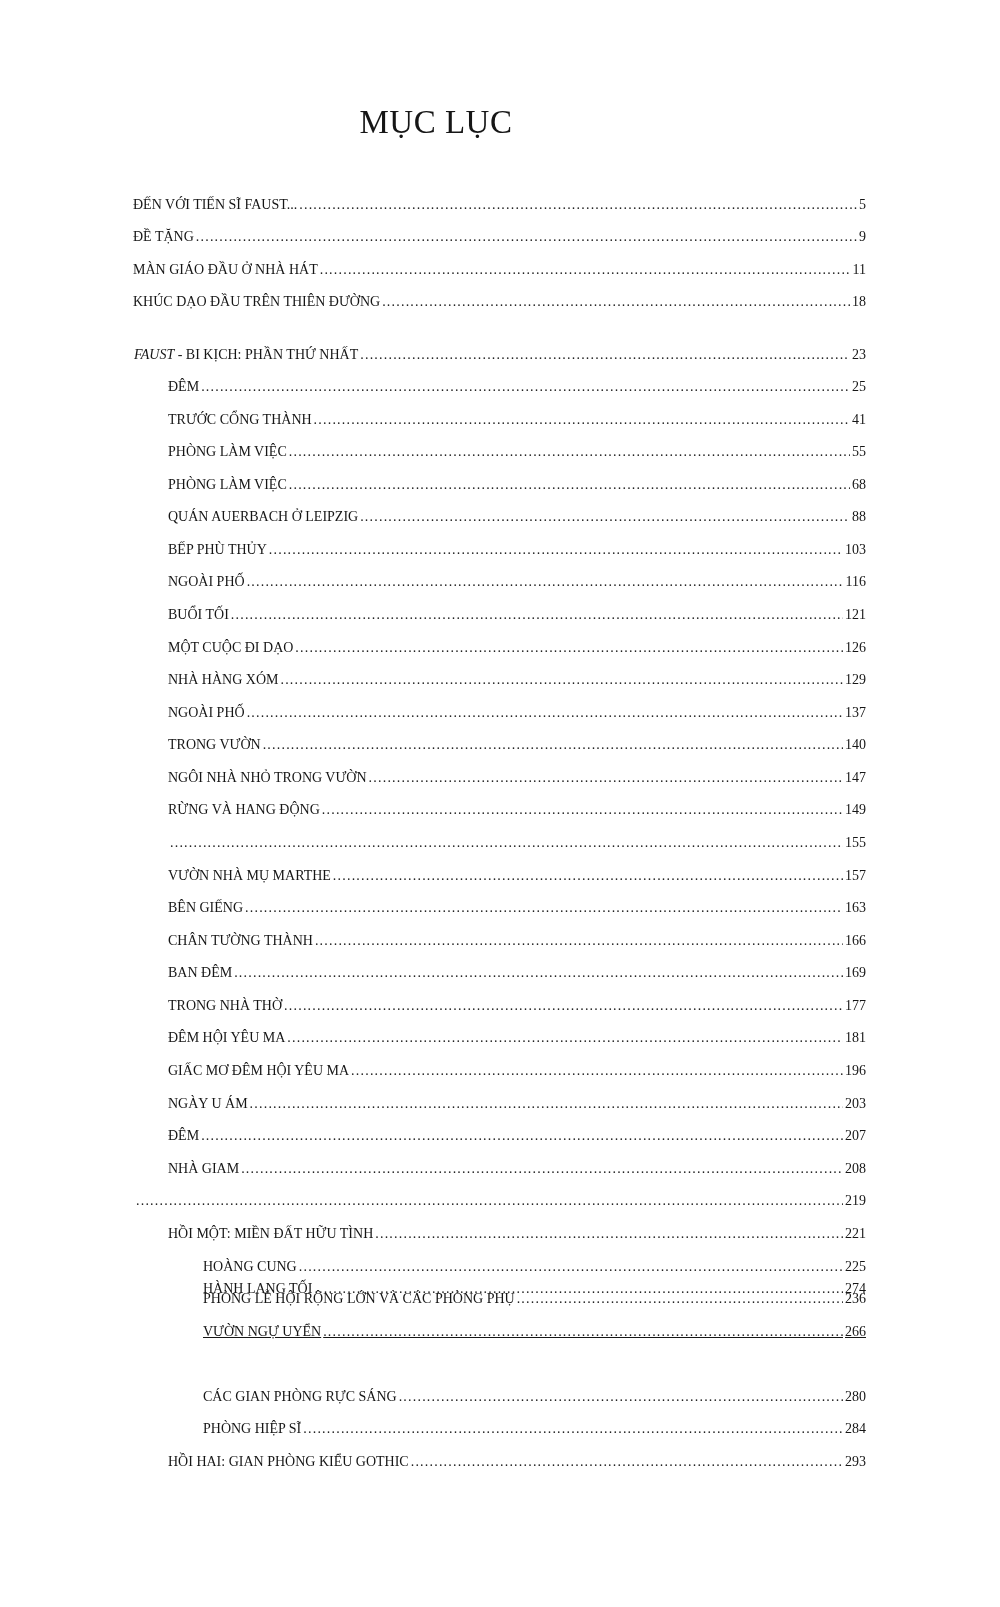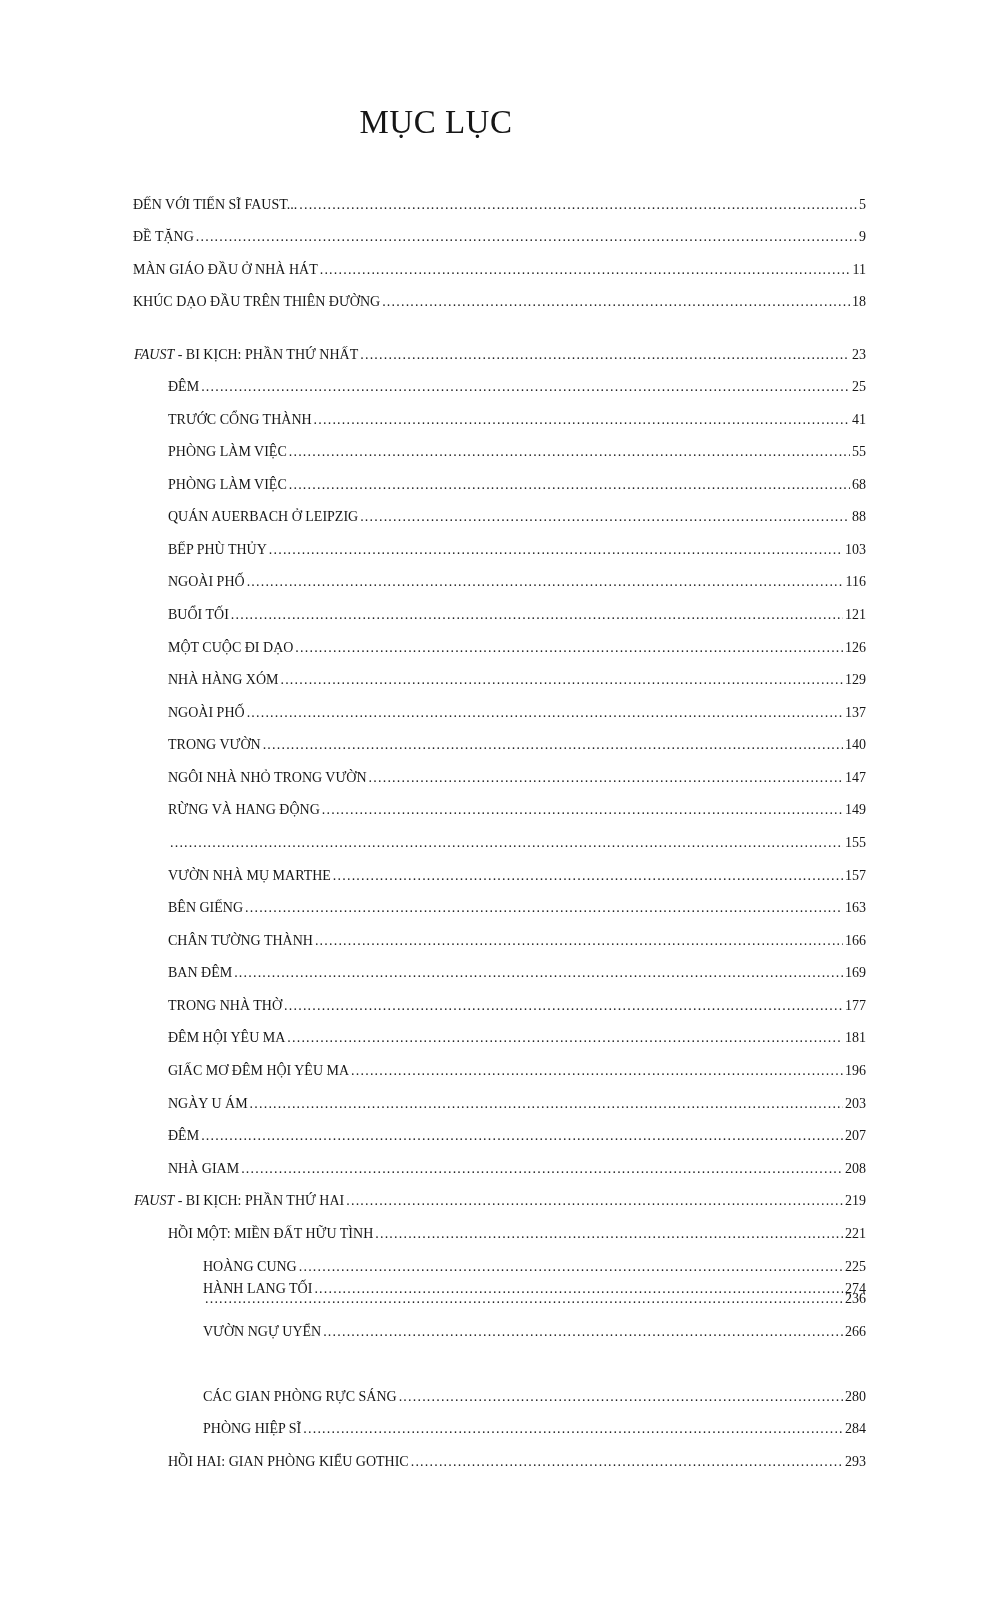--- a/index.html
+++ b/index.html
@@ -183,39 +183,39 @@
       <span class="label">ĐÊM</span>
       <span class="leader"></span>
       <span class="page">207</span>
     </div>
     <div class="toc-row lvl-1" style="top: 1154px;">
       <span class="label">NHÀ GIAM</span>
       <span class="leader"></span>
       <span class="page">208</span>
     </div>
     <div class="toc-row lvl-0" style="top: 1186px;">
-      <span class="label"><i>FAUST</i><span> - BI KỊCH: PHẦN THỨ HAI</span></span>
       <span class="leader"></span>
       <span class="page">219</span>
     </div>
     <div class="toc-row lvl-1" style="top: 1219px;">
       <span class="label">HỒI MỘT: MIỀN ĐẤT HỮU TÌNH</span>
       <span class="leader"></span>
       <span class="page">221</span>
     </div>
     <div class="toc-row lvl-2" style="top: 1252px;">
       <span class="label">HOÀNG CUNG</span>
       <span class="leader"></span>
       <span class="page">225</span>
     </div>
     <div class="toc-row lvl-2" style="top: 1284px;">
+      <span class="label">PHÒNG LỄ HỘI RỘNG LỚN VÀ CÁC PHÒNG PHỤ</span>
       <span class="leader"></span>
       <span class="page">236</span>
     </div>
-    <div class="toc-row lvl-2" style="top: 1317px;">
+    <div class="toc-row lvl-2" style="top: 1317px; text-decoration: underline;">
       <span class="label">VƯỜN NGỰ UYỂN</span>
       <span class="leader"></span>
       <span class="page">266</span>
     </div>
     <div class="toc-row lvl-2" style="top: 1274px;">
       <span class="label">HÀNH LANG TỐI</span>
       <span class="leader"></span>
       <span class="page">274</span>
     </div>
     <div class="toc-row lvl-2" style="top: 1382px;">

